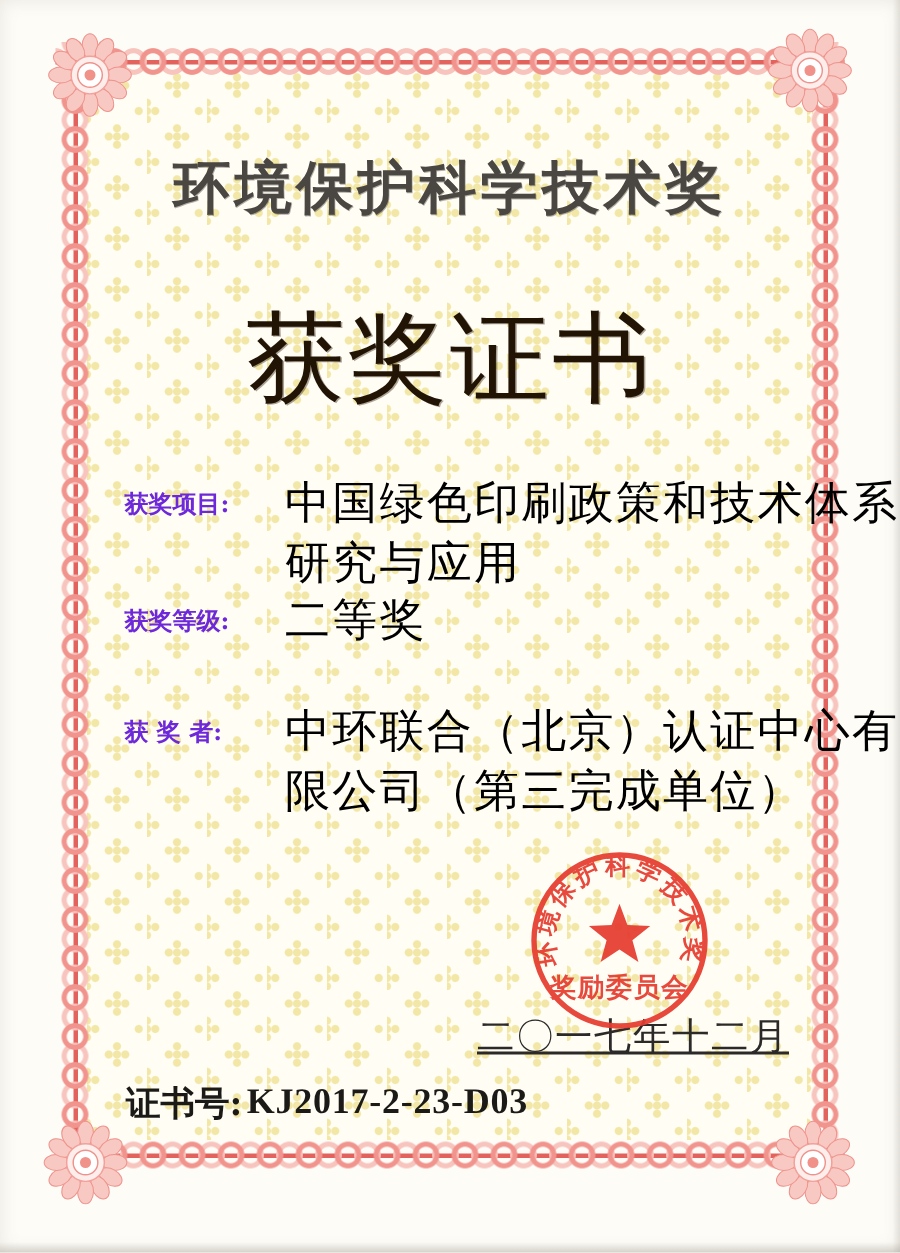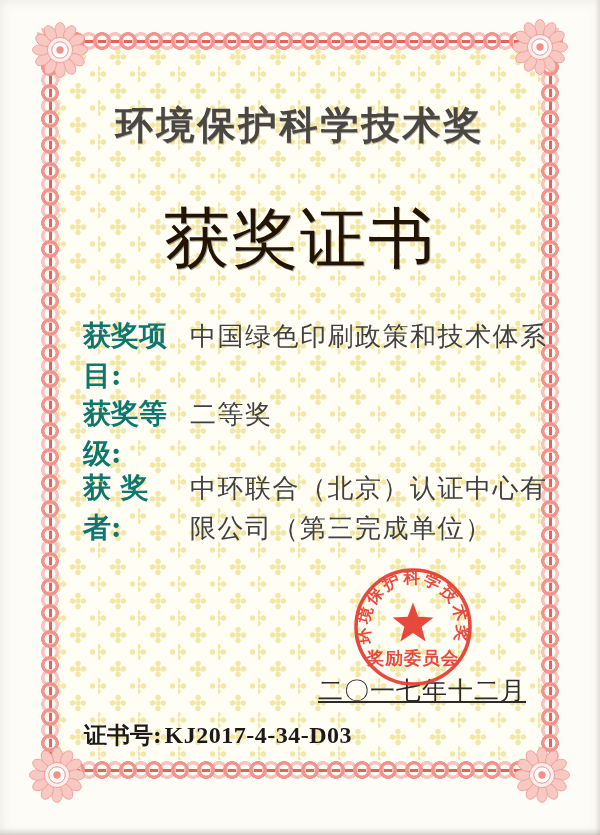--- a/index.html
+++ b/index.html
@@ -66,22 +66,22 @@
     font-size:38px;font-weight:bold;letter-spacing:3px;color:#4a4742;
     text-shadow:0.5px 0.5px 0 rgba(60,55,50,.4);
   }
   .main-title{
     position:absolute;left:0;right:0;top:194px;z-index:3;text-align:center;
     font-size:66px;font-weight:normal;letter-spacing:2px;color:#221405;
     text-shadow:1px 1px 0 rgba(45,25,5,.4);
   }
   .field{position:absolute;left:83px;z-index:3;display:flex;align-items:flex-start;}
   .f1{top:316px}.f2{top:394px}.f3{top:468px}
-  .flabel{flex:0 0 auto;width:107px;font-size:28px;font-weight:bold;color:#0f766e;line-height:40px;}
-  .fvalue{font-size:26px;color:#404040;letter-spacing:1.5px;line-height:40px;}
+  .flabel{flex:0 0 auto;width:107px;font-size:16px;font-weight:bold;color:#6d28d9;line-height:40px;}
+  .fvalue{font-size:30px;color:#000000;letter-spacing:1.5px;line-height:40px;}
   .fvalue .l2:empty{display:none;}
   .date{
     position:absolute;left:318px;top:674px;z-index:3;
     font-size:25px;letter-spacing:1px;color:#2b2a28;font-weight:500;text-decoration:underline;
   }
   .certno{position:absolute;left:84px;top:720px;z-index:3;display:flex;align-items:center;}
   .certno .lab{font-size:23px;font-weight:bold;color:#1c1a17;}
   .certno .val{margin-left:3px;font-family:"Liberation Serif",serif;font-weight:bold;font-size:24px;letter-spacing:.5px;color:#1c1a17;}
 
   .seal{position:absolute;left:351px;top:565px;width:124px;height:124px;z-index:4;opacity:.93;}
@@ -133,20 +133,21 @@
       <use href="#rosetteG"></use>
     </svg>
 
   <div class="award-title">环境保护科学技术奖</div>
   <div class="main-title">获奖证书</div>
 
   <div class="field f1">
     <div class="flabel">获奖项目:</div>
     <div class="fvalue">
       <div class="l1">中国绿色印刷政策和技术体系</div>
+      <div class="l2">研究与应用</div>
     </div>
   </div>
   <div class="field f3">
     <div class="flabel">获 奖 者:</div>
     <div class="fvalue">
       <div class="l1">中环联合（北京）认证中心有</div>
       <div class="l2">限公司（第三完成单位）</div>
     </div>
   </div>
   <div class="field f2">
@@ -166,18 +167,18 @@
       <textPath href="#sealArc" startOffset="50%" text-anchor="middle">环境保护科学技术奖</textPath>
     </text>
     <polygon fill="#e63c30" points="62,37.5 67.3,51.7 82.5,52.4 70.6,61.8 74.6,76.4 62,68 49.4,76.4 53.4,61.8 41.6,52.4 56.7,51.7"></polygon>
     <text x="62" y="99" text-anchor="middle" font-size="17.5" fill="#e63c30" letter-spacing="1">奖励委员会</text>
   </svg>
 
   <div class="date">二〇一七年十二月</div>
 
   <div class="certno">
     <span class="lab">证书号:</span>
-    <span class="val">KJ2017-4-34-D03</span>
+    <span class="val">KJ2017-2-23-D03</span>
   </div>
 
   <div class="scan-edge-bottom"></div>
   <div class="scan-edge-right"></div>
 </div>
 
 </body></html>

